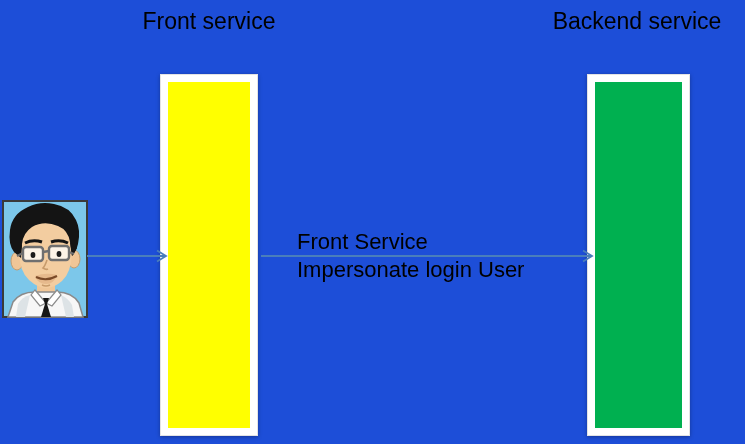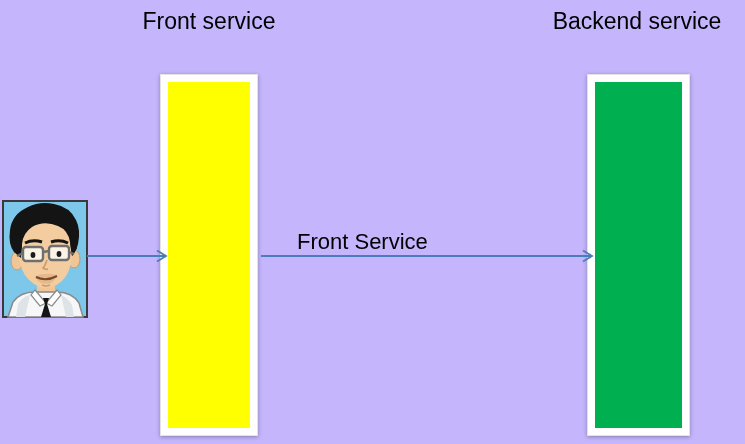--- a/index.html
+++ b/index.html
@@ -1,20 +1,20 @@
 <!DOCTYPE html>
 <html><head>
 <meta charset="utf-8">
 <style>
   html, body { margin: 0; padding: 0; background: #ffffff; }
   .canvas {
     position: relative;
     width: 745px;
     height: 444px;
-    background: #c4b5fd;
+    background: #1d4ed8;
     font-family: "Liberation Sans", "DejaVu Sans", sans-serif;
     overflow: hidden;
   }
   .svc-title {
     position: absolute;
     top: 8px;
     width: 220px;
     text-align: center;
     font-size: 23px;
     color: #000000;
@@ -131,15 +131,16 @@
     <path d="M70,2.5 L79,8 L70,13.5" stroke-width="1.8" fill="none" stroke="#4A7EBB"></path>
   </svg>
 
   <svg class="arrow-svg arrow-front-to-back" width="333" height="16">
     <line x1="0" y1="8" x2="331" y2="8" stroke-width="1.8" fill="none" stroke="#4A7EBB"></line>
     <path d="M322,2.5 L331,8 L322,13.5" stroke-width="1.8" fill="none" stroke="#4A7EBB"></path>
   </svg>
 
   <div class="arrow-label">
     <div>Front Service</div>
+    <div>Impersonate login User</div>
   </div>
 
 </div>
 
 </body></html>

